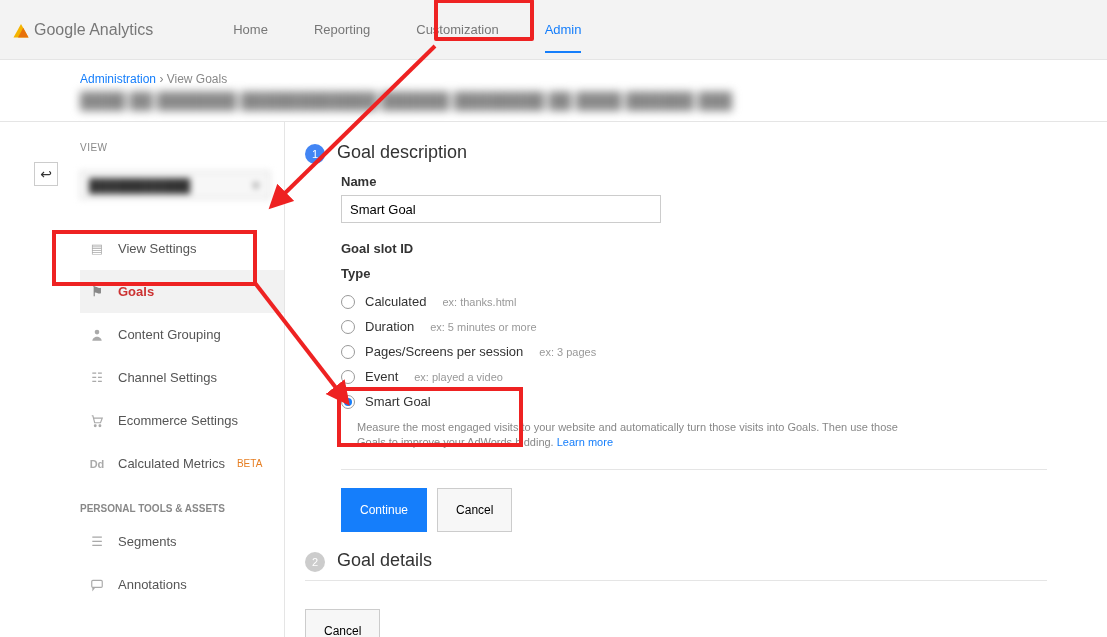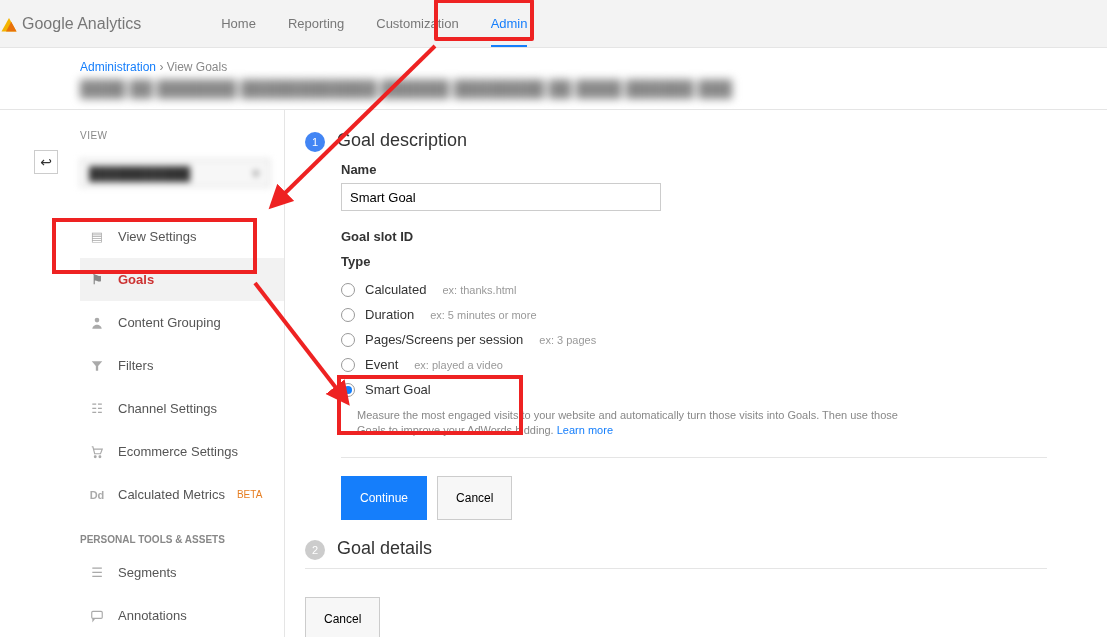--- a/index.html
+++ b/index.html
@@ -1,23 +1,23 @@
 <!DOCTYPE html>
 <html><head>
 <meta charset="utf-8">
 <style>
 * { box-sizing: border-box; margin: 0; padding: 0; }
 body { font-family: Arial, Helvetica, sans-serif; font-size: 13px; color: #333; background: #fff; width: 1107px; }
 
 
-.topbar { height: 48px; background: #f3f3f3; display: flex; align-items: center; padding-left: 0; border-bottom: 1px solid #e5e5e5; }
+.topbar { height: 60px; background: #f3f3f3; display: flex; align-items: center; padding-left: 12px; border-bottom: 1px solid #e5e5e5; }
 .logo-wrap { display: flex; align-items: center; gap: 4px; margin-right: 80px; }
 .logo-mark { width: 18px; height: 18px; }
 .logo-text { color: #777; font-size: 16px; }
-.topnav { display: flex; gap: 32px; }
+.topnav { display: flex; gap: 46px; }
 .topnav-item { color: #777; font-size: 13px; cursor: pointer; padding: 14px 0; }
 .topnav-item.active { color: #157efb; position: relative; }
 .topnav-item.active::after { content:""; position:absolute; bottom: -2px; left: 0; right: 0; height: 2px; background: #157efb; }
 .admin-highlight { border: 4px solid #e22; border-radius: 2px; padding: 6px 16px 14px 16px; position: absolute; top: -1px; left: 434px; width: 100px; height: 42px; }
 
 .breadcrumb-area { padding: 12px 0 0 80px; border-bottom: 1px solid #e5e5e5; height: 62px; }
 .breadcrumb { font-size: 12px; color: #888; }
 .breadcrumb a { color: #157efb; text-decoration: none; }
 .blurred-line { margin-top: 6px; height: 20px; filter: blur(4px); color: #888; font-size: 16px; }
 
@@ -122,28 +122,20 @@
         <span>Goals</span>
       </div>
       <div class="sidebar-item">
         <span class="ico">
             <svg width="14" height="14" viewBox="0 0 24 24" fill="#aaa">
               <circle cx="12" cy="7" r="4"></circle>
               <path d="M4 22c0-4 4-7 8-7s8 3 8 7"></path>
             </svg>
           </span>
         <span>Content Grouping</span>
-      </div>
-      <div class="sidebar-item">
-        <span class="ico">
-            <svg width="14" height="14" viewBox="0 0 24 24" fill="#aaa">
-              <polygon points="3,4 21,4 14,12 14,20 10,20 10,12"></polygon>
-            </svg>
-          </span>
-        <span>Filters</span>
       </div>
       <div class="sidebar-item">
         <span class="ico">☷</span>
         <span>Channel Settings</span>
       </div>
       <div class="sidebar-item">
         <span class="ico">
             <svg width="14" height="14" viewBox="0 0 24 24" fill="none" stroke="#aaa" stroke-width="2">
               <path d="M3 3h2l3 12h10l3-8H6"></path>
               <circle cx="9" cy="20" r="1.5" fill="#aaa"></circle>

